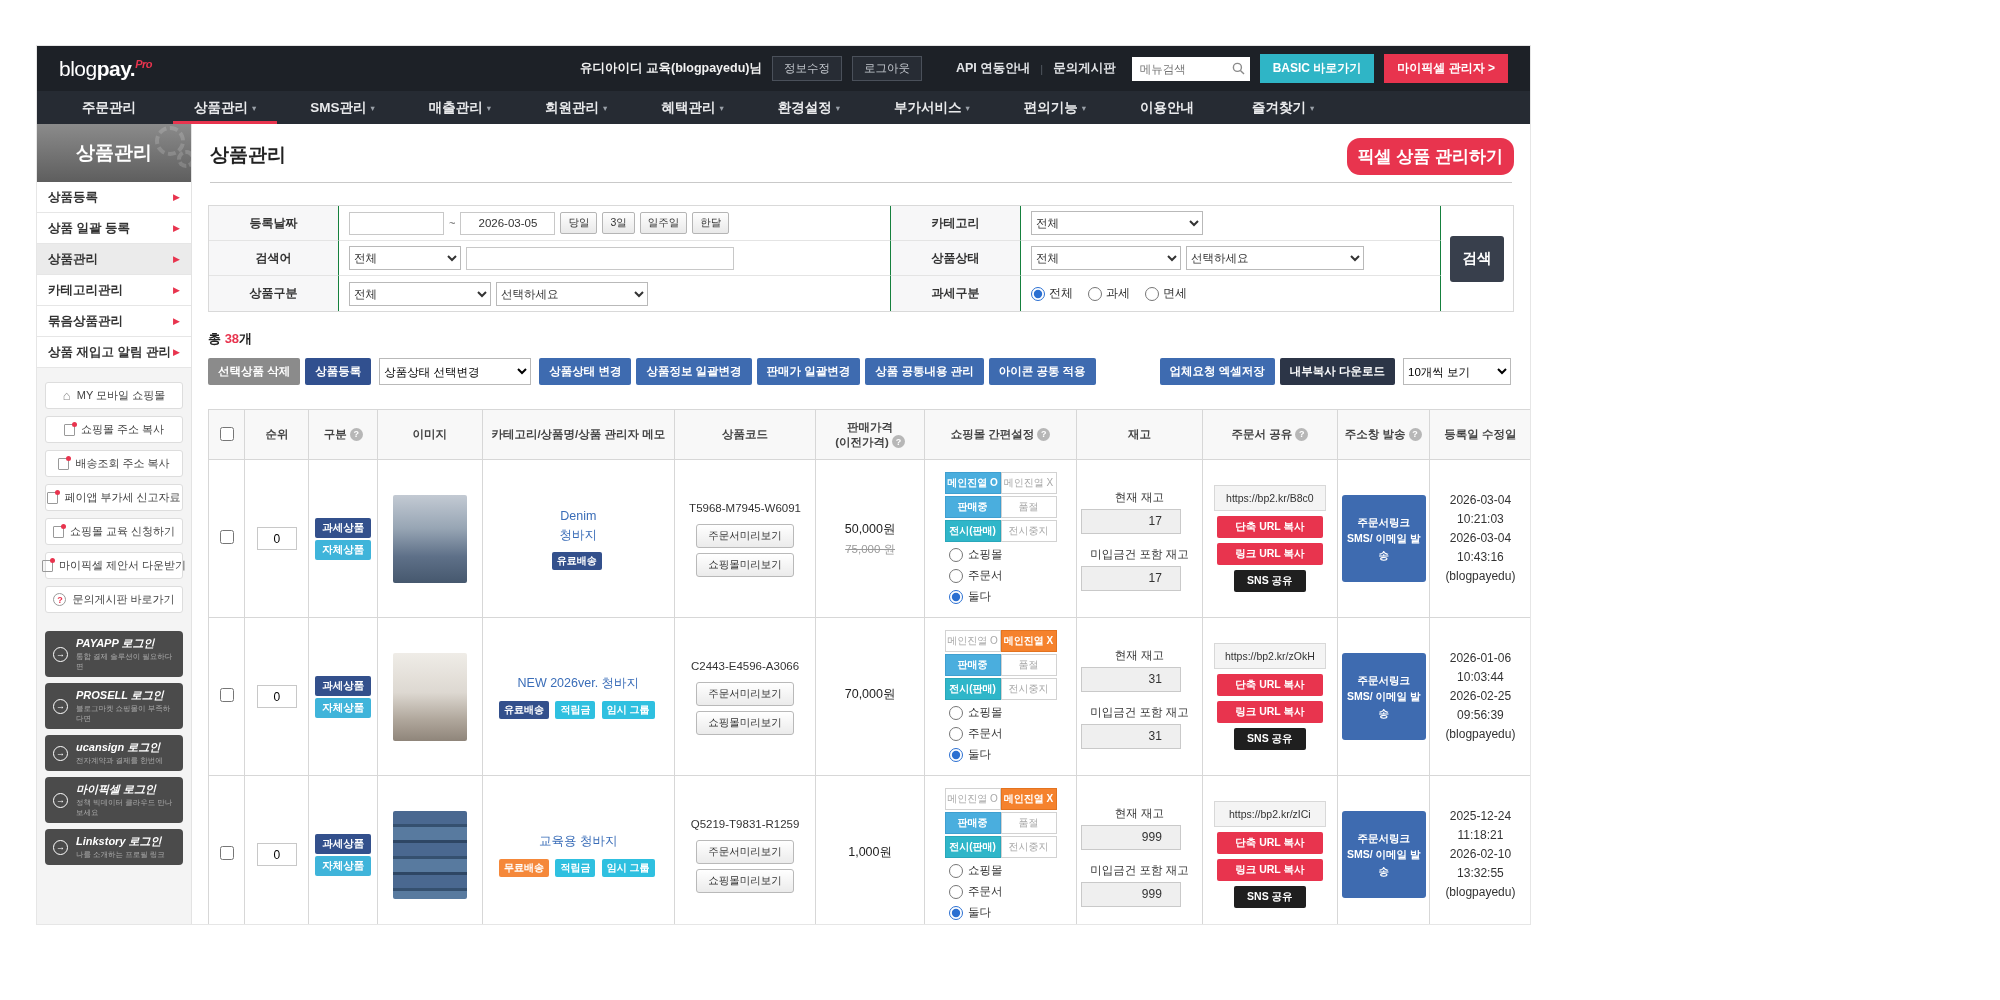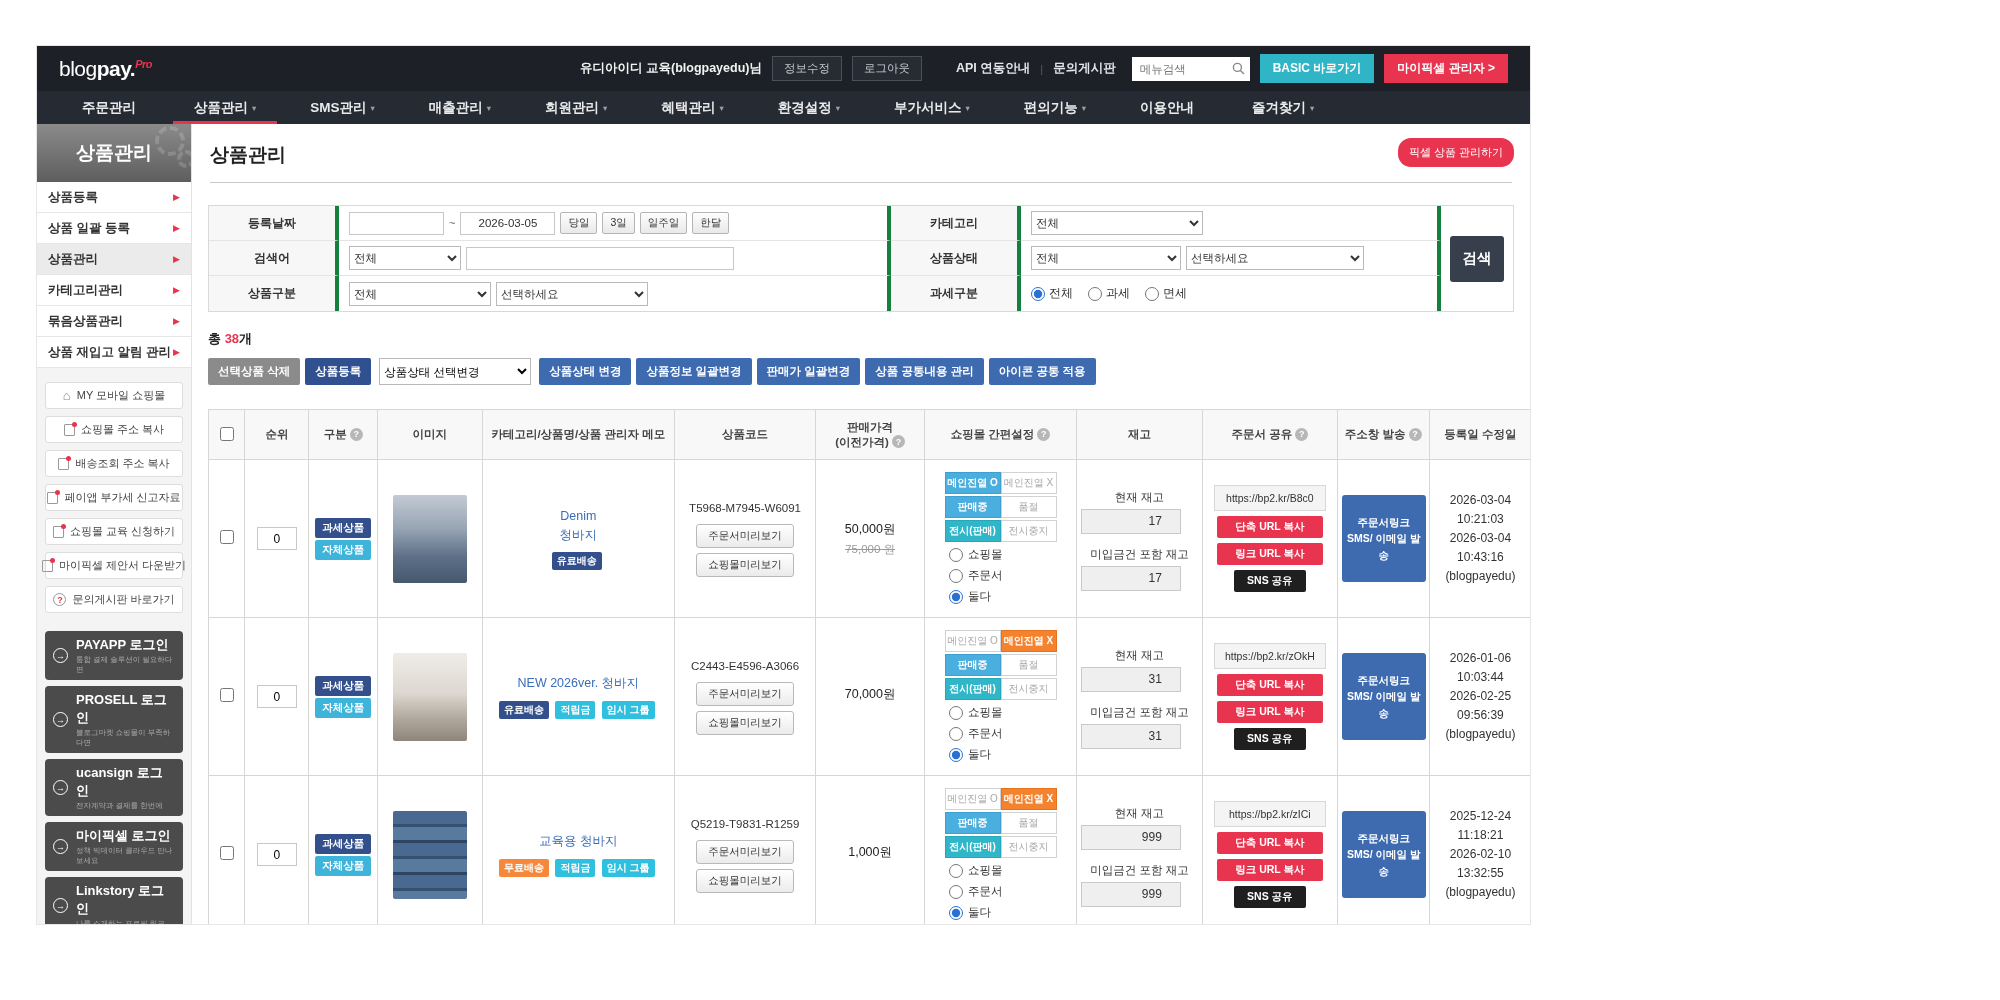--- a/index.html
+++ b/index.html
@@ -54,34 +54,34 @@
   .qi.qi-home { border:none; width:auto; height:auto; font-size:13px; color:#888; line-height:10px; }
   .qi.qi-home::after { display:none; }
   .qi.qi-q { border:1.3px solid #999; border-radius:50%; width:13px; height:13px; font-size:9px; color:#e8344e;
              font-weight:700; display:flex; align-items:center; justify-content:center; }
   .qi.qi-q::after { display:none; }
   .logins { padding:14px 8px; display:flex; flex-direction:column; gap:6px; }
   .login-btn { background:#4b4b4b; border-radius:4px; padding:5px 8px; display:flex; align-items:center; gap:8px; cursor:pointer; }
   .login-ic { width:15px; height:15px; border:1.5px solid #fff; border-radius:50%; color:#fff; font-size:9px;
               display:flex; align-items:center; justify-content:center; flex:none; }
   .login-tx { display:flex; flex-direction:column; }
-  .login-tx b { color:#fff; font-size:13px; }
+  .login-tx b { color:#fff; font-size:11px;font-style:italic; }
   .login-tx i { color:#a9a9a9; font-size:7.5px; font-style:normal; margin-top:1px; }
 
   
   .page-head { padding:18px 18px 0 18px; position:relative; }
   .page-title { font-size:19px; font-weight:700; color:#222; }
-  .btn-pixel { position:absolute; right:16px; top:14px; background:#e8344e; color:#fff; border:none; font-size:11px;
-               font-weight:400; padding:7px 11px; border-radius:13px; cursor:pointer; }
+  .btn-pixel { position:absolute; right:16px; top:14px; background:#e8344e; color:#fff; border:none; font-size:17px;
+               font-weight:700; padding:7px 11px; border-radius:13px; cursor:pointer; }
   .page-rule { border-bottom:1px solid #c9c9c9; margin-top:14px; }
 
   
   .filter { margin:22px 16px 0 16px; border:1px solid #d9d9d9; display:grid;
             grid-template-columns:130px 1fr 130px 420px 72px; grid-auto-rows:35px; background:#fff; }
-  .fcell { border-bottom:1px solid #e4e4e4; border-right:4px solid #15803d; display:flex; align-items:center; }
+  .fcell { border-bottom:1px solid #e4e4e4; border-right:1px solid #15803d; display:flex; align-items:center; }
   .flabel { background:#f7f7f8; justify-content:center; font-size:12px; color:#333; font-weight:600; }
   .fctl { padding:0 10px; gap:5px; }
   .fsearch { grid-column:5; grid-row:1 / span 3; border-right:none; justify-content:center; }
   .filter .last { border-bottom:none; }
   .inp { height:23px; border:1px solid #c8c8c8; font-size:11.5px; padding:0 6px; color:#333; }
   .sel { height:24px; border:1px solid #b9b9b9; background:#fff; font-size:11.5px; color:#333; }
   .chip { background:linear-gradient(#fefefe,#e9e9e9); border:1px solid #b5b5b5; border-radius:2px; font-size:10.5px;
           color:#333; padding:3px 7px; cursor:pointer; }
   .tilde { font-size:11px; color:#666; }
   .radio-lab { font-size:12px; color:#333; margin-right:10px; display:flex; align-items:center; gap:4px; }
@@ -391,20 +391,25 @@
       <div class="count-line"><span>총 </span><span class="red">38</span><span>개</span></div>
       <div class="toolbar">
         <button class="tbtn gray">선택상품 삭제</button>
         <button class="tbtn navy">상품등록</button>
         <select class="tsel" style="width:152px"><option>상품상태 선택변경</option></select>
         <button class="tbtn blue">상품상태 변경</button>
         <button class="tbtn blue">상품정보 일괄변경</button>
         <button class="tbtn blue">판매가 일괄변경</button>
         <button class="tbtn blue">상품 공통내용 관리</button>
         <button class="tbtn blue">아이콘 공통 적용</button>
+        <span class="t-right">
+          <button class="tbtn blue">업체요청 엑셀저장</button>
+          <button class="tbtn darknavy">내부복사 다운로드</button>
+          <select class="tsel" style="width:108px"><option>10개씩 보기</option></select>
+        </span>
       </div>
 
       <table class="grid">
         <colgroup>
           <col style="width:34px">
             <col style="width:60px">
             <col style="width:64px">
             <col style="width:98px">
           <col style="width:180px">
             <col style="width:132px">

